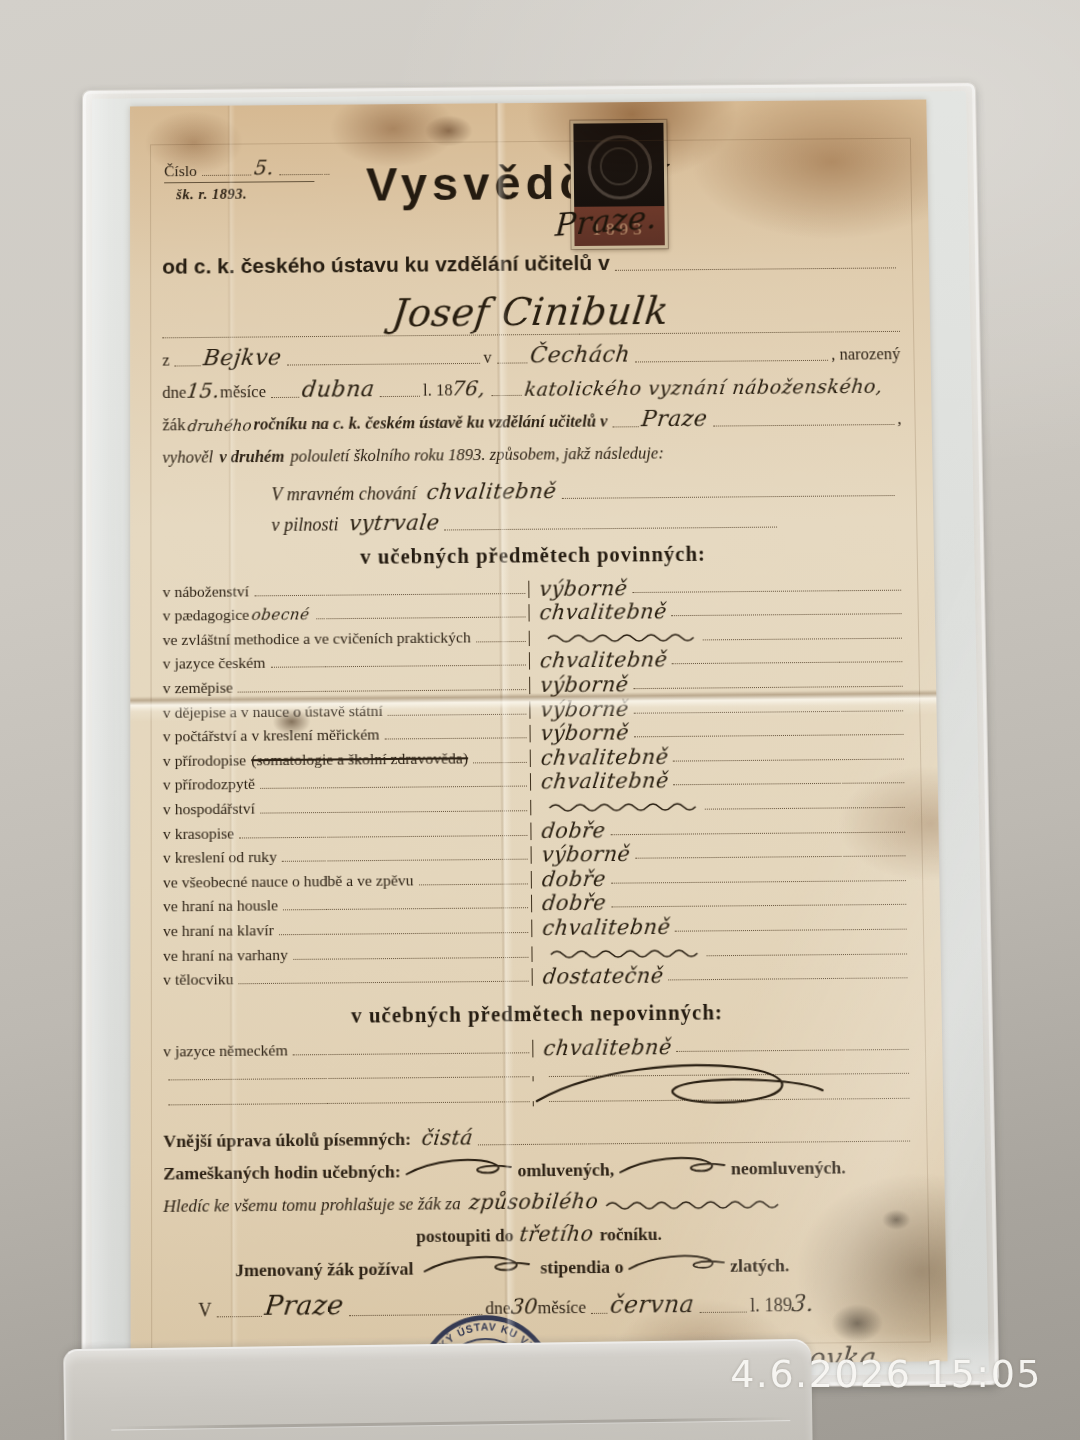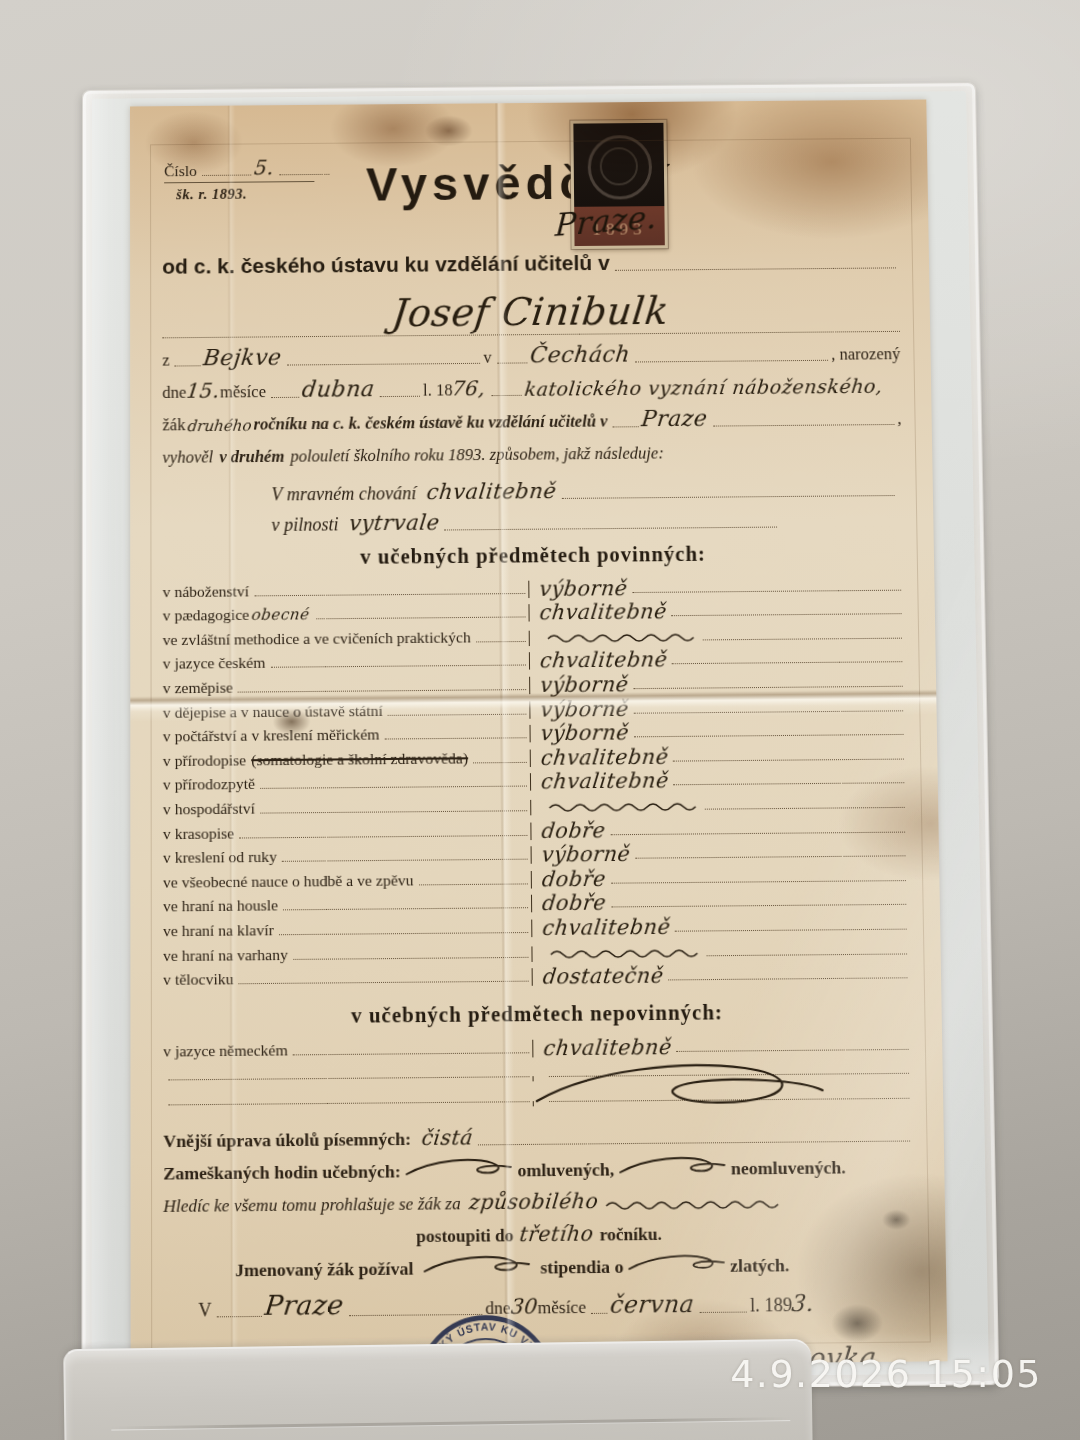--- a/index.html
+++ b/index.html
@@ -570,13 +570,13 @@
 
     </div>
     <div class="frame"></div>
     <div class="stains"></div>
     <div class="creases"></div>
   </div>
   </div>
 </div>
 
 <div class="lower-sleeve"></div>
-<div class="timestamp">4.9.2026 15:05</div>
+<div class="timestamp">4.6.2026 15:05</div>
 
 </body></html>

